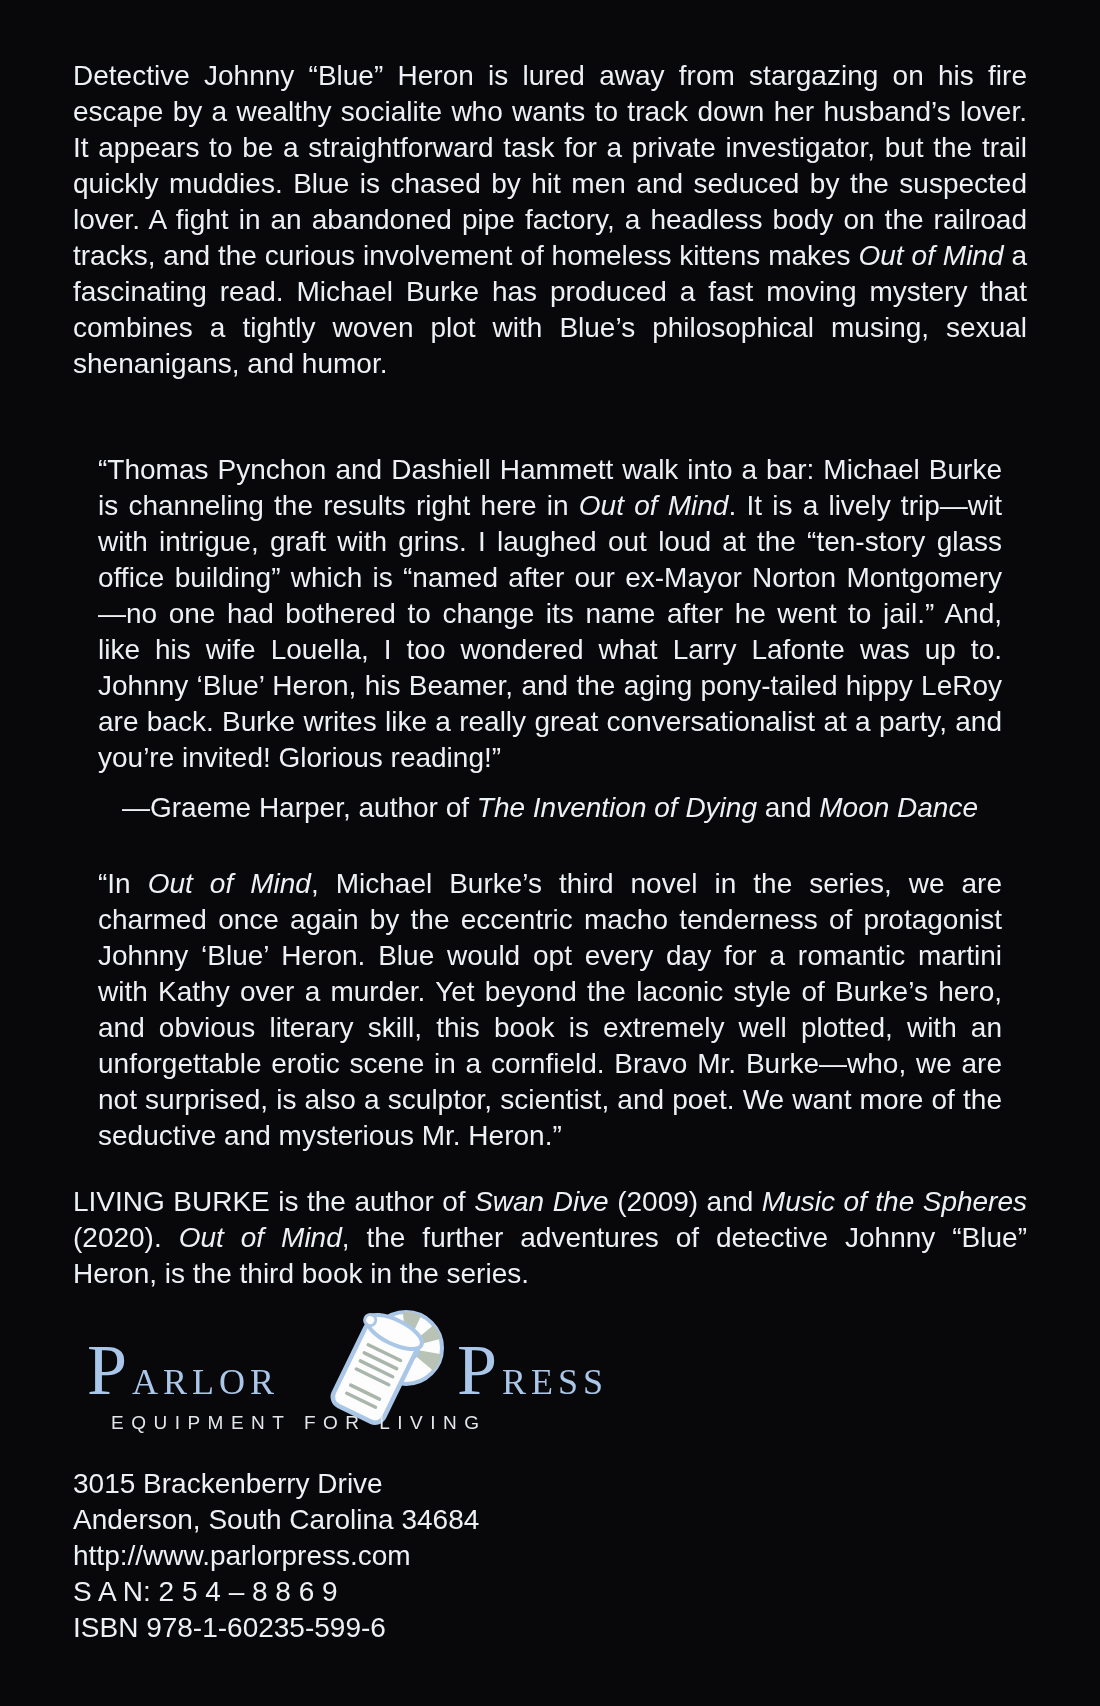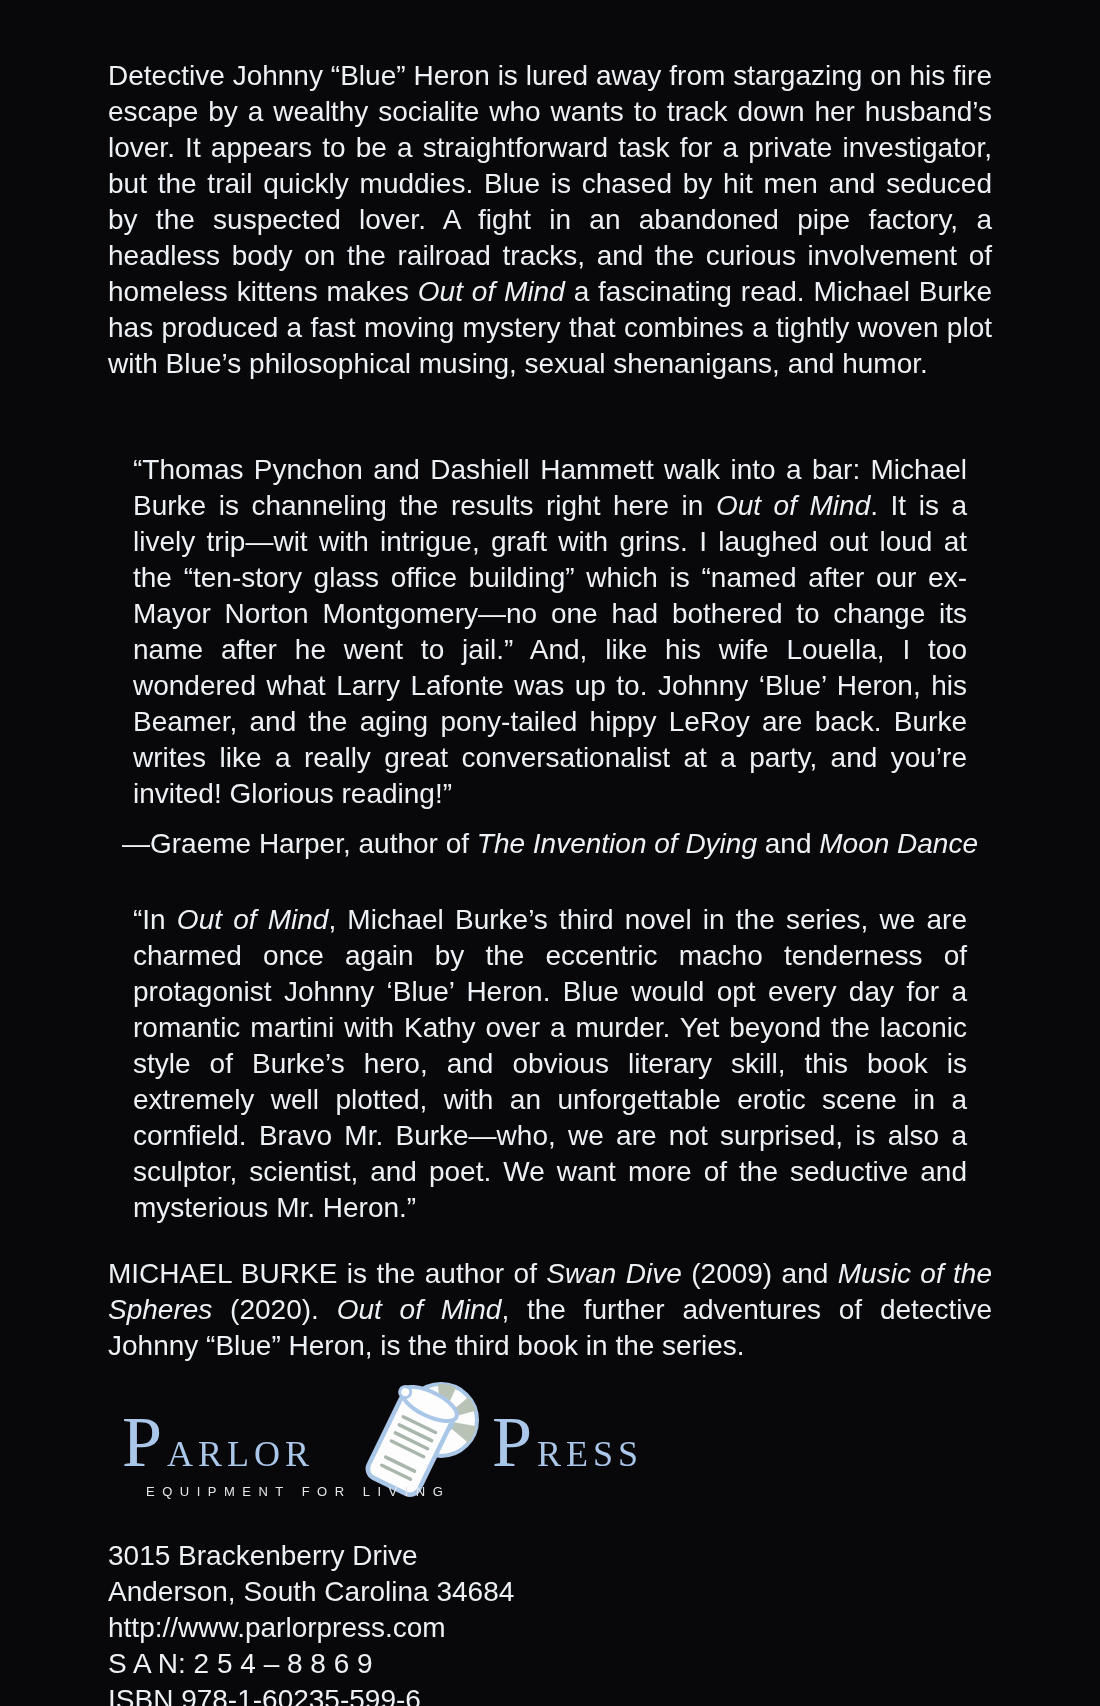--- a/index.html
+++ b/index.html
@@ -2,21 +2,21 @@
 <html><head>
 <meta charset="utf-8">
 <style>
   html, body { margin: 0; padding: 0; background: #000; }
   .cover {
     position: relative;
     width: 1100px;
     height: 1706px;
     background: #08080a;
     box-sizing: border-box;
-    padding: 58px 108px 0;
+    padding: 58px 73px 0;
     font-family: "Liberation Sans", sans-serif;
     color: #edf0f4;
     overflow: hidden;
   }
   .body-text {
     font-size: 28px;
     line-height: 36px;
     text-align: justify;
     margin: 0;
   }
@@ -41,21 +41,21 @@
     white-space: nowrap;
   }
   .logo-parlor { left: 14px; top: 36px; }
   .logo-press  { left: 384px; top: 36px; }
   .logo-word .initial { font-size: 72px; line-height: 1; }
   .logo-word .rest    { font-size: 36px; }
   .logo-icon { position: absolute; left: 244px; top: -2px; width: 134px; height: 146px; }
   .logo-tagline {
     position: absolute;
     left: 38px; top: 114px;
-    font-size: 13px;
+    font-size: 19px;
     letter-spacing: 7.5px;
     color: #e4e7ea;
     white-space: nowrap;
   }
   .address { margin-top: 26px; font-size: 28px; line-height: 36px; }
 </style>
 </head>
 <body>
 
 <div class="cover">
@@ -64,21 +64,21 @@
 
   <div class="review review1">
     <p class="body-text quote"><span>“Thomas Pynchon and Dashiell Hammett walk into a bar: Michael Burke is channeling the results right here in </span><i>Out of Mind</i><span>. It is a lively trip—wit with intrigue, graft with grins. I laughed out loud at the “ten-story glass office building” which is “named after our ex-Mayor Norton Montgomery—no one had bothered to change its name after he went to jail.” And, like his wife Louella, I too wondered what Larry Lafonte was up to. Johnny ‘Blue’ Heron, his Beamer, and the aging pony-tailed hippy LeRoy are back. Burke writes like a really great conversationalist at a party, and you’re invited! Glorious reading!”</span></p>
     <p class="attrib"><span>—Graeme Harper, author of </span><i>The Invention of Dying</i><span> and </span><i>Moon Dance</i></p>
   </div>
 
   <div class="review review2">
     <p class="body-text quote"><span>“In </span><i>Out of Mind</i><span>, Michael Burke’s third novel in the series, we are charmed once again by the eccentric macho tenderness of protagonist Johnny ‘Blue’ Heron. Blue would opt every day for a romantic martini with Kathy over a murder. Yet beyond the laconic style of Burke’s hero, and obvious literary skill, this book is extremely well plotted, with an unforgettable erotic scene in a cornfield. Bravo Mr. Burke—who, we are not surprised, is also a sculptor, scientist, and poet. We want more of the seductive and mysterious Mr. Heron.”</span></p>
   </div>
 
-  <p class="body-text bio"><span>MICHAEL BURKE is the author of </span><i>Swan Dive</i><span> (2009) and </span><i>Music of the Spheres</i><span> (2020). </span><i>Out of Mind</i><span>, the further adventures of detective Johnny “Blue” Heron, is the third book in the series.</span></p>
+  <p class="body-text bio"><span>LIVING BURKE is the author of </span><i>Swan Dive</i><span> (2009) and </span><i>Music of the Spheres</i><span> (2020). </span><i>Out of Mind</i><span>, the further adventures of detective Johnny “Blue” Heron, is the third book in the series.</span></p>
 
   <div class="logo">
     <div class="logo-word logo-parlor" style="color: rgb(170, 198, 232);">
       <span class="initial">P</span><span class="rest">ARLOR</span>
     </div>
 
     <svg class="logo-icon" viewBox="0 0 134 146" aria-hidden="true">
 
       <circle cx="89" cy="52" r="36" fill="#fdfdfe" stroke="#abc7e8" stroke-width="4"></circle>
       <path d="M89 52 L116.6 28.9 A36 36 0 0 1 123.8 42.7 Z" fill="#b8c3b6"></path>

